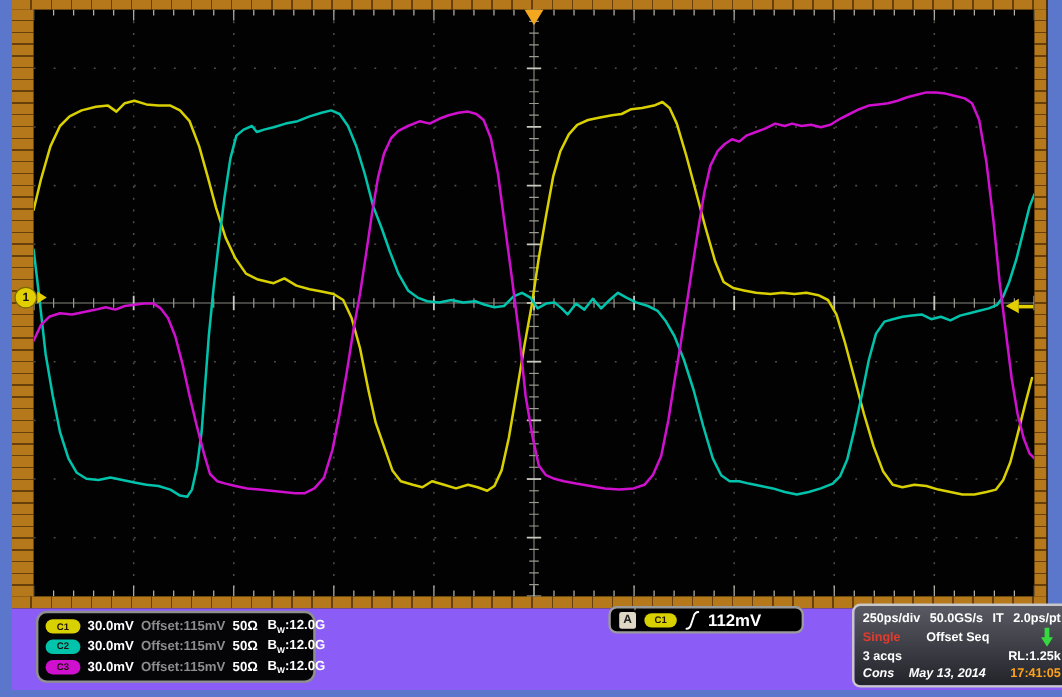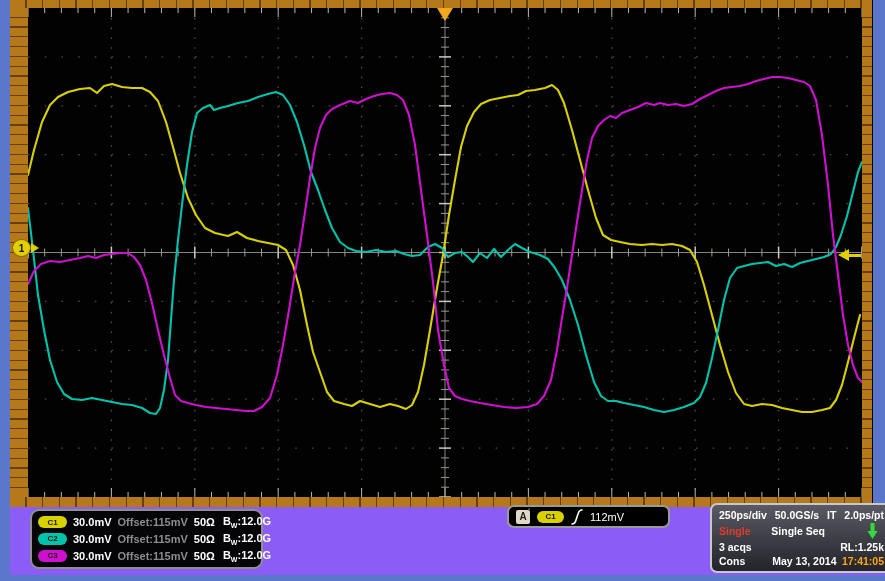--- a/index.html
+++ b/index.html
@@ -40,30 +40,30 @@
   .term{color:#fff;}
   .bw{color:#fff;margin-left:2px;}
   .bw sub{font-size:7px;}
   .trgbox{position:absolute;left:497px;top:-2px;width:163px;height:23px;background:#000;border:2px solid #9a9a9a;
           border-radius:7px;display:flex;align-items:center;gap:7px;padding:0 7px;box-sizing:border-box;}
   .abadge{width:14px;height:14px;background:#ded8c4;border-radius:2px;color:#222;font-size:10px;font-weight:bold;
           display:flex;align-items:center;justify-content:center;position:relative;flex:0 0 auto;}
   .abadge .mark{position:absolute;top:-3px;right:0px;font-size:7px;color:#caa;}
   .obadge{width:27px;height:12px;border-radius:6px;color:#20140a;font-size:8px;font-weight:bold;
           display:flex;align-items:center;justify-content:center;flex:0 0 auto;}
-  .tlevel{color:#fff;font-size:11px;font-weight:normal;}
+  .tlevel{color:#fff;font-size:14px;font-weight:bold;}
   .acqbox{position:absolute;left:700px;top:-4px;width:183px;height:70px;border:2px solid #c8c8c8;border-radius:7px;
           background:linear-gradient(#5a5a64,#23232a);padding:4px 7px;box-sizing:border-box;
           display:flex;flex-direction:column;justify-content:space-between;font-size:10.5px;font-weight:bold;color:#fff;}
   .aline{display:flex;align-items:center;justify-content:space-between;white-space:nowrap;}
   .aline.rel{position:relative;}
   .stopped{color:#e23b2e;}
   .singleseq{position:absolute;left:48%;transform:translateX(-50%);}
   .clock{color:#ffa31a;}
-  .dategrp{display:flex;gap:27px;}
+  .dategrp{display:flex;gap:12px;font-style:italic;}
   .greenarrow{margin-right:6px;}
 </style>
 </head>
 <body>
 
 <div class="stage">
   <div class="bezel">
 
     <div class="frame">
       <div class="ftick-h frame-top"></div>
@@ -354,21 +354,21 @@
 
       <div class="acqbox">
         <div class="aline">
           <span>250ps/div</span>
           <span>50.0GS/s</span>
           <span>IT</span>
           <span>2.0ps/pt</span>
         </div>
         <div class="aline rel">
           <span class="stopped">Single</span>
-          <span class="singleseq">Single Seq</span>
+          <span class="singleseq">Offset Seq</span>
           <svg class="greenarrow" width="11" height="16" viewBox="0 0 11 16">
             <polygon points="3.5,0 7.5,0 7.5,8 10.5,8 5.5,16 0.5,8 3.5,8" fill="#35d93f"></polygon>
           </svg>
         </div>
         <div class="aline">
           <span>3 acqs</span>
           <span>RL:1.25k</span>
         </div>
         <div class="aline">
           <span class="dategrp">

